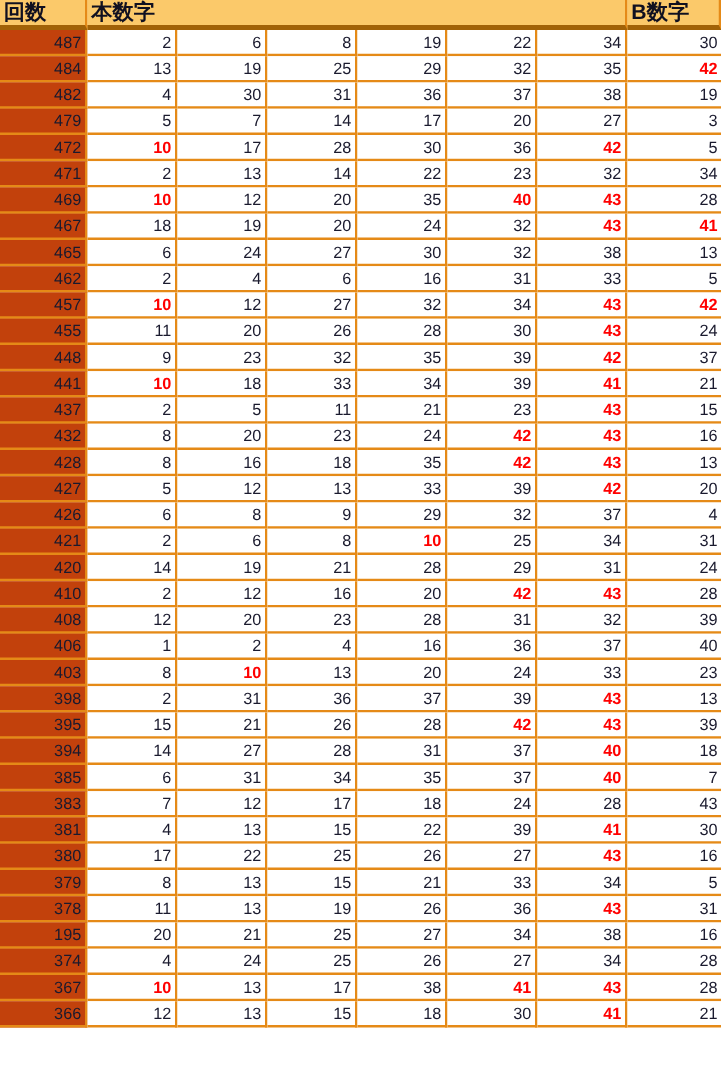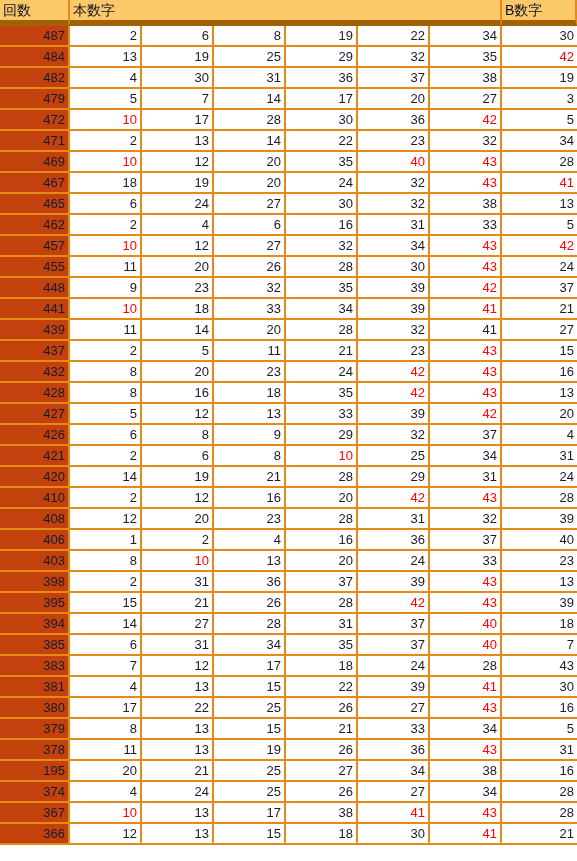--- a/index.html
+++ b/index.html
@@ -31,25 +31,25 @@
     overflow:hidden;
     color:#1a1a2e;
     vertical-align:middle;
     box-sizing:border-box;
   }
 
   
   tr.hdr th{
     background:#FBC96A;
     text-align:left;
-    font-weight:normal;
-    font-size:14px;
+    font-weight:bold;
+    font-size:17px;
     height:20px;
     line-height:20px;
-    border-bottom:6px solid #a16207;
+    border-bottom:4px solid #a16207;
     color:#101020;
   }
   th.h-round{border-right:2px solid #E58A17;}
   th.h-main{border-right:2px solid #E58A17;}
   th.h-bonus{border-right:none;}
 
   
   td.roundcell{
     background:#c2410c;
     text-align:right;
@@ -58,21 +58,21 @@
     color:#202030;
   }
 
   
   td.num{
     background:#ffffff;
     text-align:right;
     padding-right:4px;
   }
   td.num.last{border-right:none;}
-  td.num.hot{color:#FF0000;}
+  td.num.hot{color:#FF0000;font-weight:bold;}
 
   
   col.c-round{width:70px;}
   col.c-n{width:72px;}
   col.c-b{width:75px;}
 
   tr.datarow td{height:19px;line-height:19px;}
 </style>
 </head>
 <body>
@@ -231,30 +231,20 @@
           <td class="roundcell">441</td>
           <td class="num hot">10</td>
           <td class="num">18</td>
           <td class="num">33</td>
           <td class="num">34</td>
           <td class="num">39</td>
           <td class="num hot">41</td>
           <td class="num last">21</td>
         </tr>
         <tr class="datarow">
-          <td class="roundcell">439</td>
-          <td class="num">11</td>
-          <td class="num">14</td>
-          <td class="num">20</td>
-          <td class="num">28</td>
-          <td class="num">32</td>
-          <td class="num">41</td>
-          <td class="num last">27</td>
-        </tr>
-        <tr class="datarow">
           <td class="roundcell">437</td>
           <td class="num">2</td>
           <td class="num">5</td>
           <td class="num">11</td>
           <td class="num">21</td>
           <td class="num">23</td>
           <td class="num hot">43</td>
           <td class="num last">15</td>
         </tr>
         <tr class="datarow">

